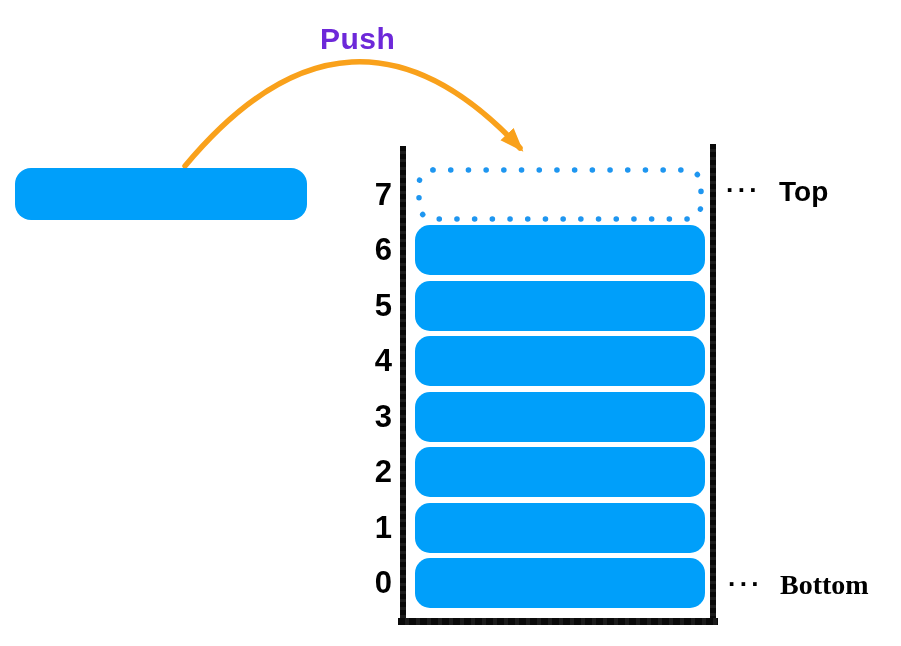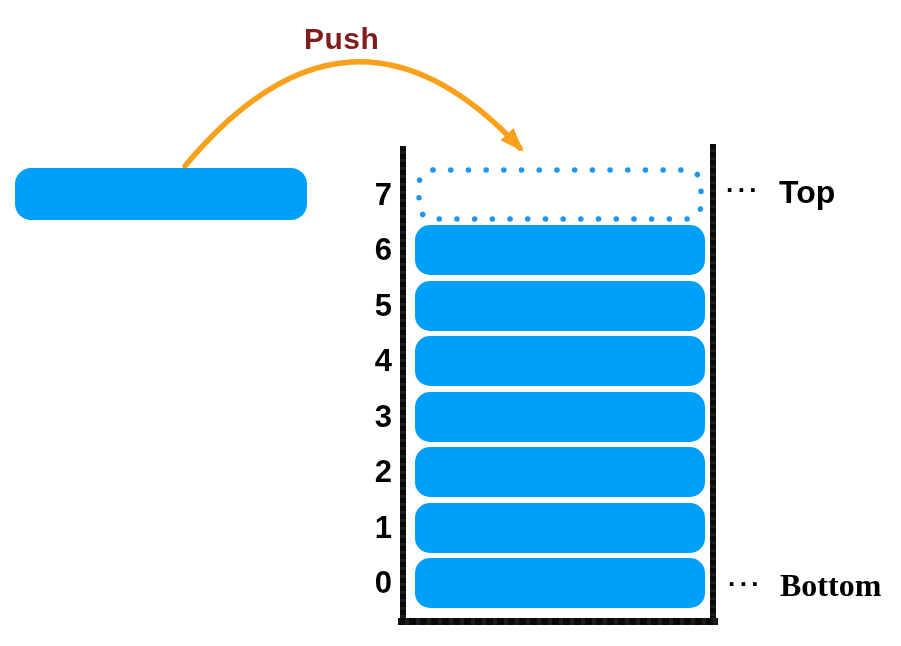--- a/index.html
+++ b/index.html
@@ -10,25 +10,25 @@
   }
   .scene {
     position: relative;
     width: 901px;
     height: 646px;
     background: #ffffff;
     overflow: hidden;
   }
   .push-label {
     position: absolute;
-    left: 304px;
+    left: 320px;
     top: 22px;
     font-size: 30px;
     font-weight: bold;
-    color: #7f1d1d;
+    color: #6d28d9;
     letter-spacing: 0.5px;
   }
   .push-arrow {
     position: absolute;
     left: 150px;
     top: 30px;
     overflow: visible;
   }
   .new-block {
     position: absolute;
@@ -80,21 +80,21 @@
     font-weight: bold;
     color: #000000;
     white-space: nowrap;
   }
   .annot-ellipsis {
     font-size: 26px;
     letter-spacing: 3px;
     line-height: 28px;
   }
   .annot-word {
-    font-size: 32px;
+    font-size: 28px;
     line-height: 30px;
   }
   .ellipsis-top    { left: 726px; top: 176px; }
   .label-top       { left: 779px; top: 177px; }
   .ellipsis-bottom { left: 728px; top: 570px; }
   .label-bottom    { left: 780px; top: 570px; font-family: Liberation Serif, serif; }
 </style>
 </head>
 <body>
 

